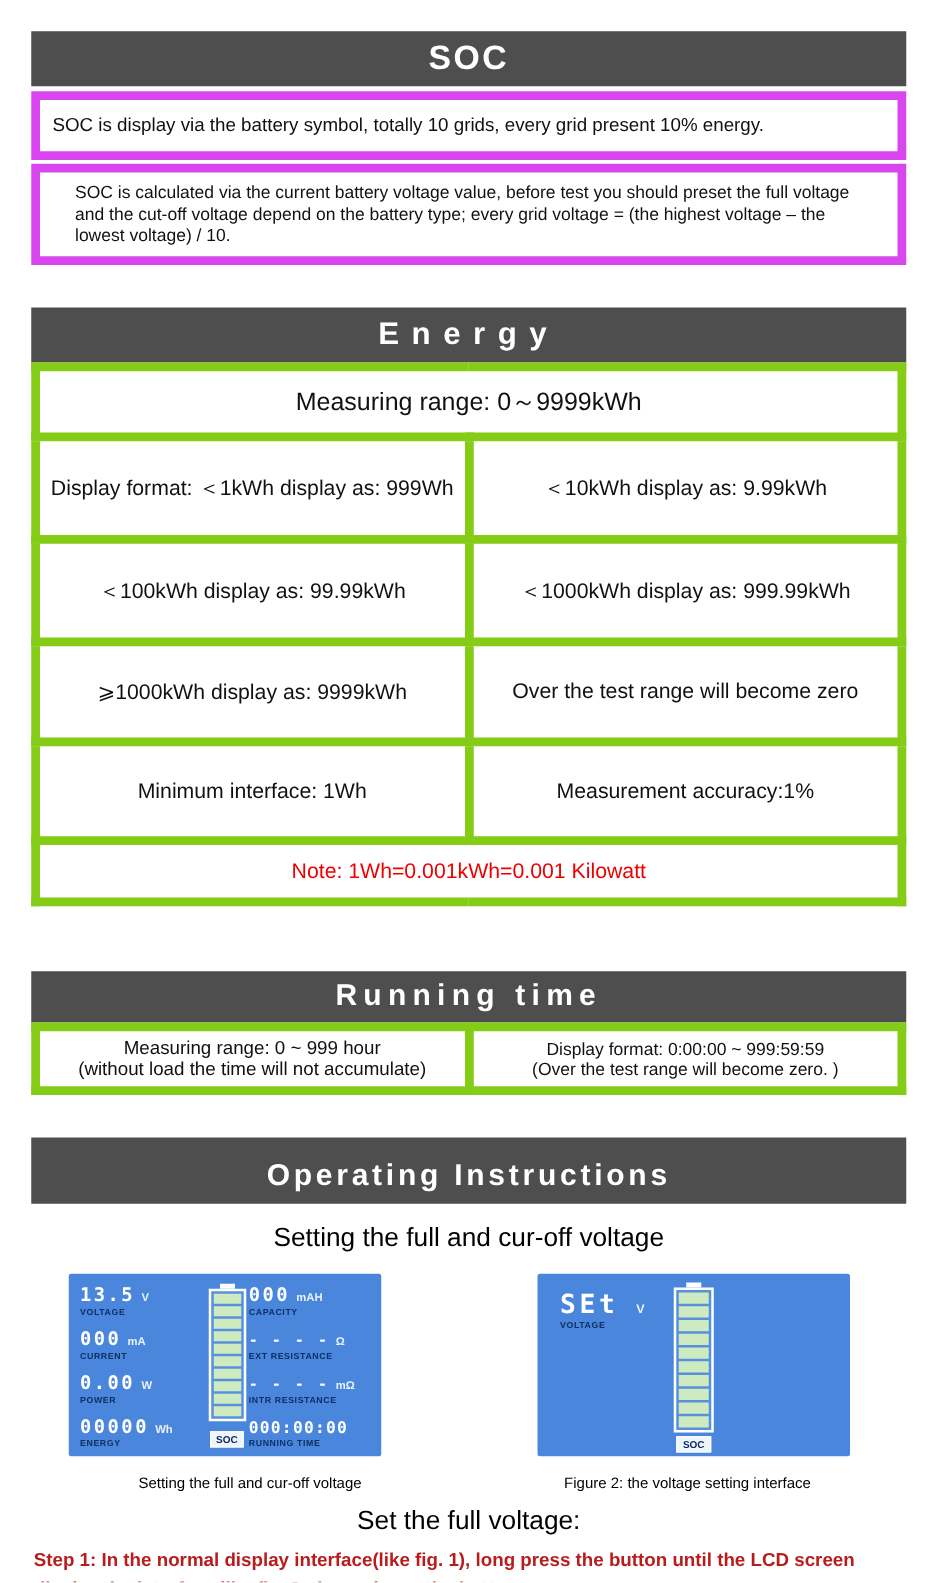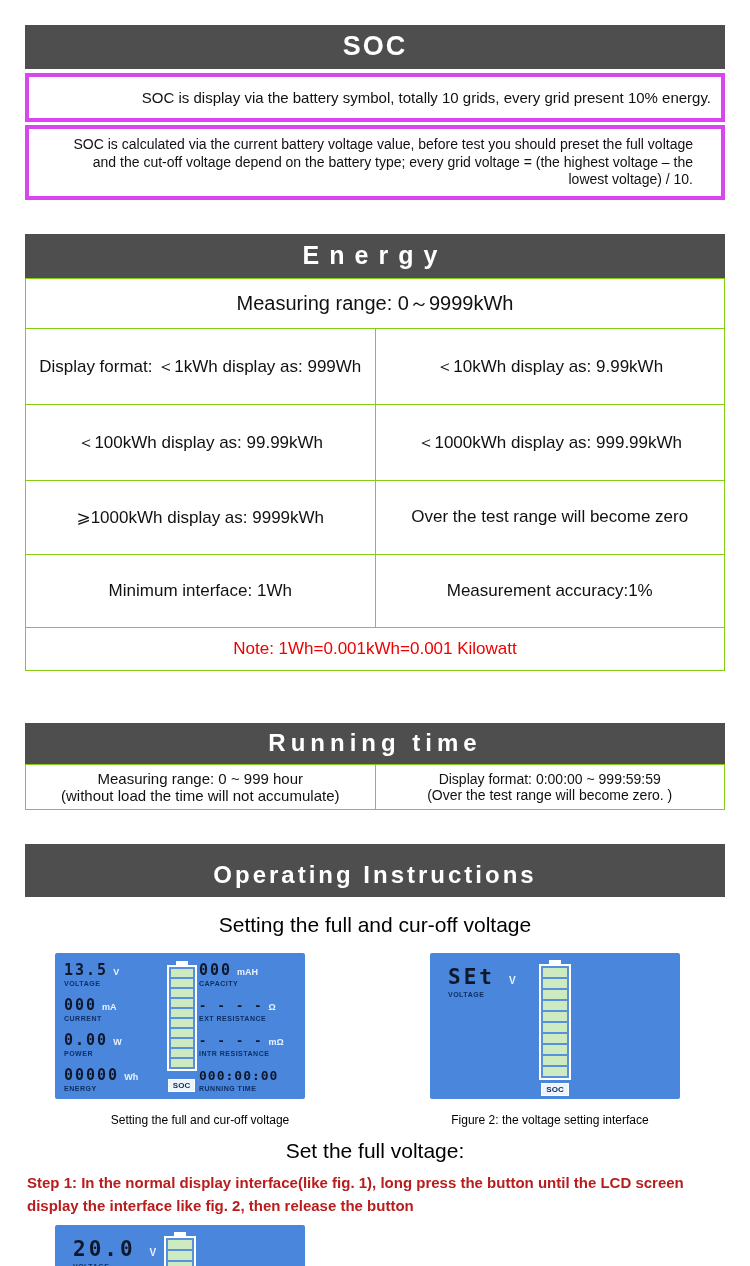--- a/index.html
+++ b/index.html
@@ -8,27 +8,27 @@
   .page { width:750px; height:1266px; padding:25px 25px 0 25px; overflow:hidden; background:#fff; }
 
   
   .bar { background:#4e4e4e; color:#fff; font-weight:bold; text-align:center; }
   .bar-soc { font-size:27px; padding:6px 0 7px; letter-spacing:2px; }
   .bar-energy { font-size:25px; padding:7px 0 8px; letter-spacing:10px; }
   .bar-running { font-size:24px; padding:6px 0 7px; letter-spacing:5px; }
   .bar-operating { font-size:24px; padding:17px 0 8px; letter-spacing:3px; }
 
   
-  .box { border:4px solid #d946ef; text-align:right; background:#fff; }
+  .box { border:7px solid #d946ef; text-align:left; background:#fff; }
   .box-desc { font-size:15px; padding:12px 10px; margin-top:4px; }
   .box-calc { font-size:14px; line-height:1.25; padding:7px 28px; margin-top:3px; }
 
   
   table.tbl { width:100%; border-collapse:collapse; }
-  table.tbl td { border:1px solid #84cc16; text-align:center; vertical-align:middle; }
+  table.tbl td { border:7px solid #84cc16; text-align:center; vertical-align:middle; }
   .energy-range { font-size:20px; padding:11px 4px; }
   .energy-cell { font-size:17px; padding:26px 4px; width:50%; }
   .energy-note { font-size:17px; padding:11px 4px; color:#ee0000; }
   .run-cell { width:50%; padding:5px 4px; }
   .run-l1 { font-size:15px; }
   .run-l2 { font-size:15px; }
   .run-cell.tight .run-l1, .run-cell.tight .run-l2 { font-size:14px; font-stretch:condensed; }
 
   .gap-a { height:34px; } .gap-b { height:52px; } .gap-c { height:34px; }
 
@@ -40,21 +40,21 @@
   
   .lcd-row { display:flex; justify-content:space-between; padding-left:30px; padding-right:45px; margin-top:16px; }
   .lcd-row.second { margin-top:8px;flex-direction:column; }
   .lcd { position:relative; width:250px; height:146px; background:#4a87dc; border-radius:2px; }
   .lcd.tall { height:148px; }
   .lcd1 { display:flex; padding:8px 6px 6px 9px; }
   .col { display:flex; flex-direction:column; justify-content:space-between; }
   .col.left { width:100px; }
   .col.right { width:100px; }
   .vline { white-space:nowrap; }
-  .val { font-family:"DejaVu Sans Mono", monospace; font-weight:bold; color:#0f172a; font-size:15px; letter-spacing:2px; }
+  .val { font-family:"DejaVu Sans Mono", monospace; font-weight:bold; color:#ffffff; font-size:15px; letter-spacing:2px; }
   .unit { color:#eaf2ff; font-size:9px; margin-left:5px; font-weight:bold; }
   .lbl { color:#0d2f63; font-size:7px; font-weight:bold; letter-spacing:0.5px; margin-top:1px; }
 
   .batwrap { display:flex; flex-direction:column; align-items:center; justify-content:space-between; padding:0 0 1px; }
   .battery { display:flex; flex-direction:column; align-items:center; }
   .bat-cap { width:12px; height:4px; background:#fff; }
   .bat-body { width:30px; border:2px solid #fff; padding:2px; display:flex; flex-direction:column; gap:2px; background:rgba(255,255,255,0.08); }
   .seg { height:8px; background:#cdeac0; }
   .lcd-lg .seg { height:9px; }
   .lcd-lg .bat-body { width:32px; }

